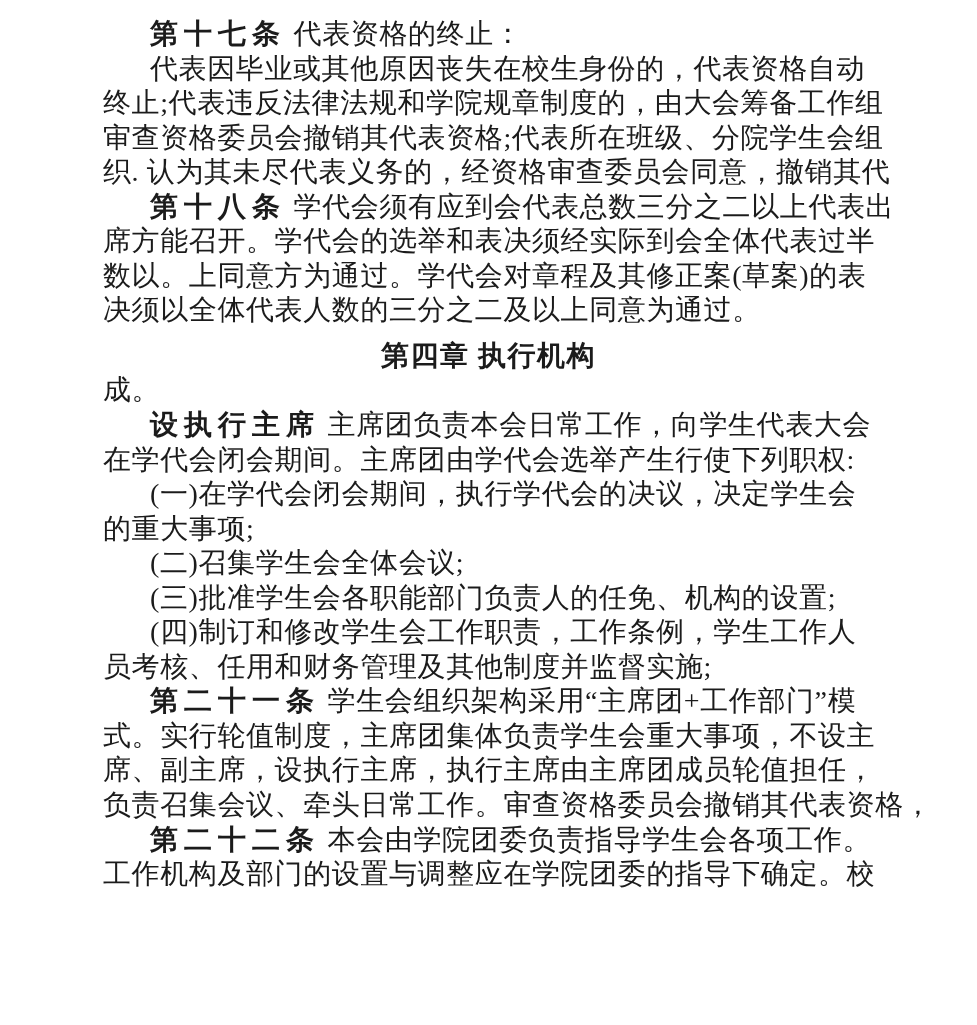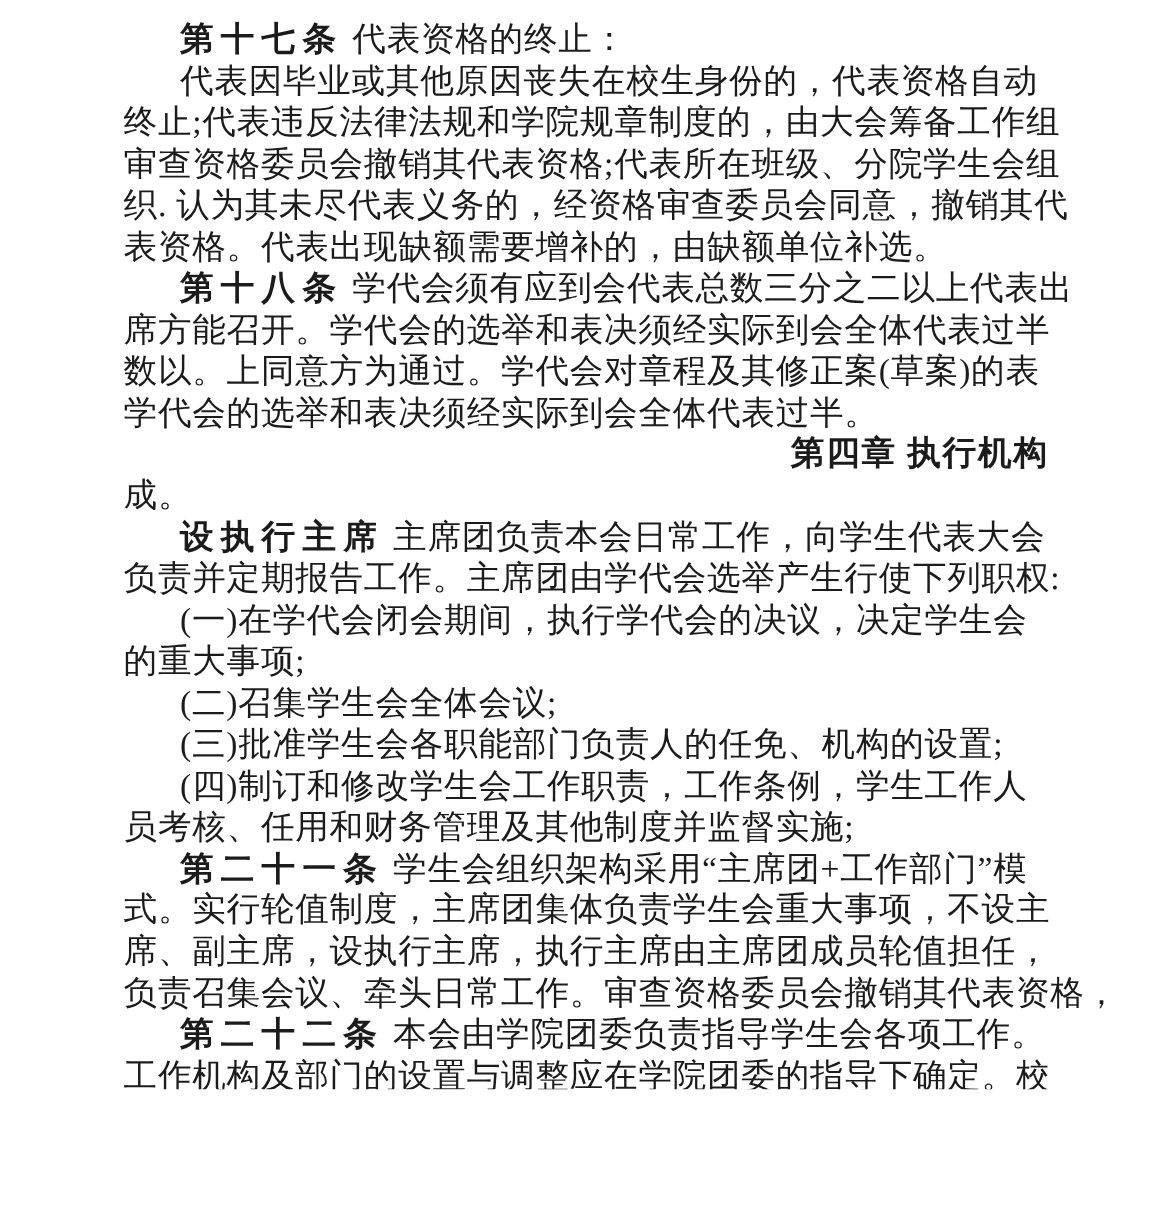--- a/index.html
+++ b/index.html
@@ -27,51 +27,51 @@
     height: 34.55px;
     line-height: 34.55px;
     white-space: nowrap;
     letter-spacing: 0.6px;
     text-align: left;
   }
   .line.indent {
     padding-left: 47px;
   }
   .line.center {
-    text-align: right;
+    text-align: center;
     padding-left: 0;
     width: 771px; 
+    margin-top: 11px;
   }
   .run.bold {
     font-weight: bold;
     letter-spacing: 6px;
   }
   .line.center .run.bold {
     letter-spacing: 1.5px;
   }
 </style>
 </head>
 <body>
 
 <div class="page">
   <div class="text-block" id="doc">
       <div class="line indent"><span class="run bold">第十七条</span><span class="run"> 代表资格的终止：</span></div>
       <div class="line indent"><span class="run">代表因毕业或其他原因丧失在校生身份的，代表资格自动</span></div>
       <div class="line"><span class="run">终止;代表违反法律法规和学院规章制度的，由大会筹备工作组</span></div>
       <div class="line"><span class="run">审查资格委员会撤销其代表资格;代表所在班级、分院学生会组</span></div>
       <div class="line"><span class="run">织. 认为其未尽代表义务的，经资格审查委员会同意，撤销其代</span></div>
-      <div class="line"><span class="run">表资格。代表出现缺额需要增补的，由缺额单位补选。</span></div>
       <div class="line indent"><span class="run bold">第十八条</span><span class="run"> 学代会须有应到会代表总数三分之二以上代表出</span></div>
       <div class="line"><span class="run">席方能召开。学代会的选举和表决须经实际到会全体代表过半</span></div>
       <div class="line"><span class="run">数以。上同意方为通过。学代会对章程及其修正案(草案)的表</span></div>
-      <div class="line"><span class="run">学代会的选举和表决须经实际到会全体代表过半。</span></div>
+      <div class="line"><span class="run">决须以全体代表人数的三分之二及以上同意为通过。</span></div>
       <div class="line center"><span class="run bold">第四章 执行机构</span></div>
       <div class="line"><span class="run">成。</span></div>
       <div class="line indent"><span class="run bold">设执行主席</span><span class="run"> 主席团负责本会日常工作，向学生代表大会</span></div>
-      <div class="line"><span class="run">负责并定期报告工作。主席团由学代会选举产生行使下列职权:</span></div>
+      <div class="line"><span class="run">在学代会闭会期间。主席团由学代会选举产生行使下列职权:</span></div>
       <div class="line indent"><span class="run">(一)在学代会闭会期间，执行学代会的决议，决定学生会</span></div>
       <div class="line"><span class="run">的重大事项;</span></div>
       <div class="line indent"><span class="run">(二)召集学生会全体会议;</span></div>
       <div class="line indent"><span class="run">(三)批准学生会各职能部门负责人的任免、机构的设置;</span></div>
       <div class="line indent"><span class="run">(四)制订和修改学生会工作职责，工作条例，学生工作人</span></div>
       <div class="line"><span class="run">员考核、任用和财务管理及其他制度并监督实施;</span></div>
       <div class="line indent"><span class="run bold">第二十一条</span><span class="run"> 学生会组织架构采用“主席团+工作部门”模</span></div>
       <div class="line"><span class="run">式。实行轮值制度，主席团集体负责学生会重大事项，不设主</span></div>
       <div class="line"><span class="run">席、副主席，设执行主席，执行主席由主席团成员轮值担任，</span></div>
       <div class="line"><span class="run">负责召集会议、牵头日常工作。审查资格委员会撤销其代表资格，</span></div>

